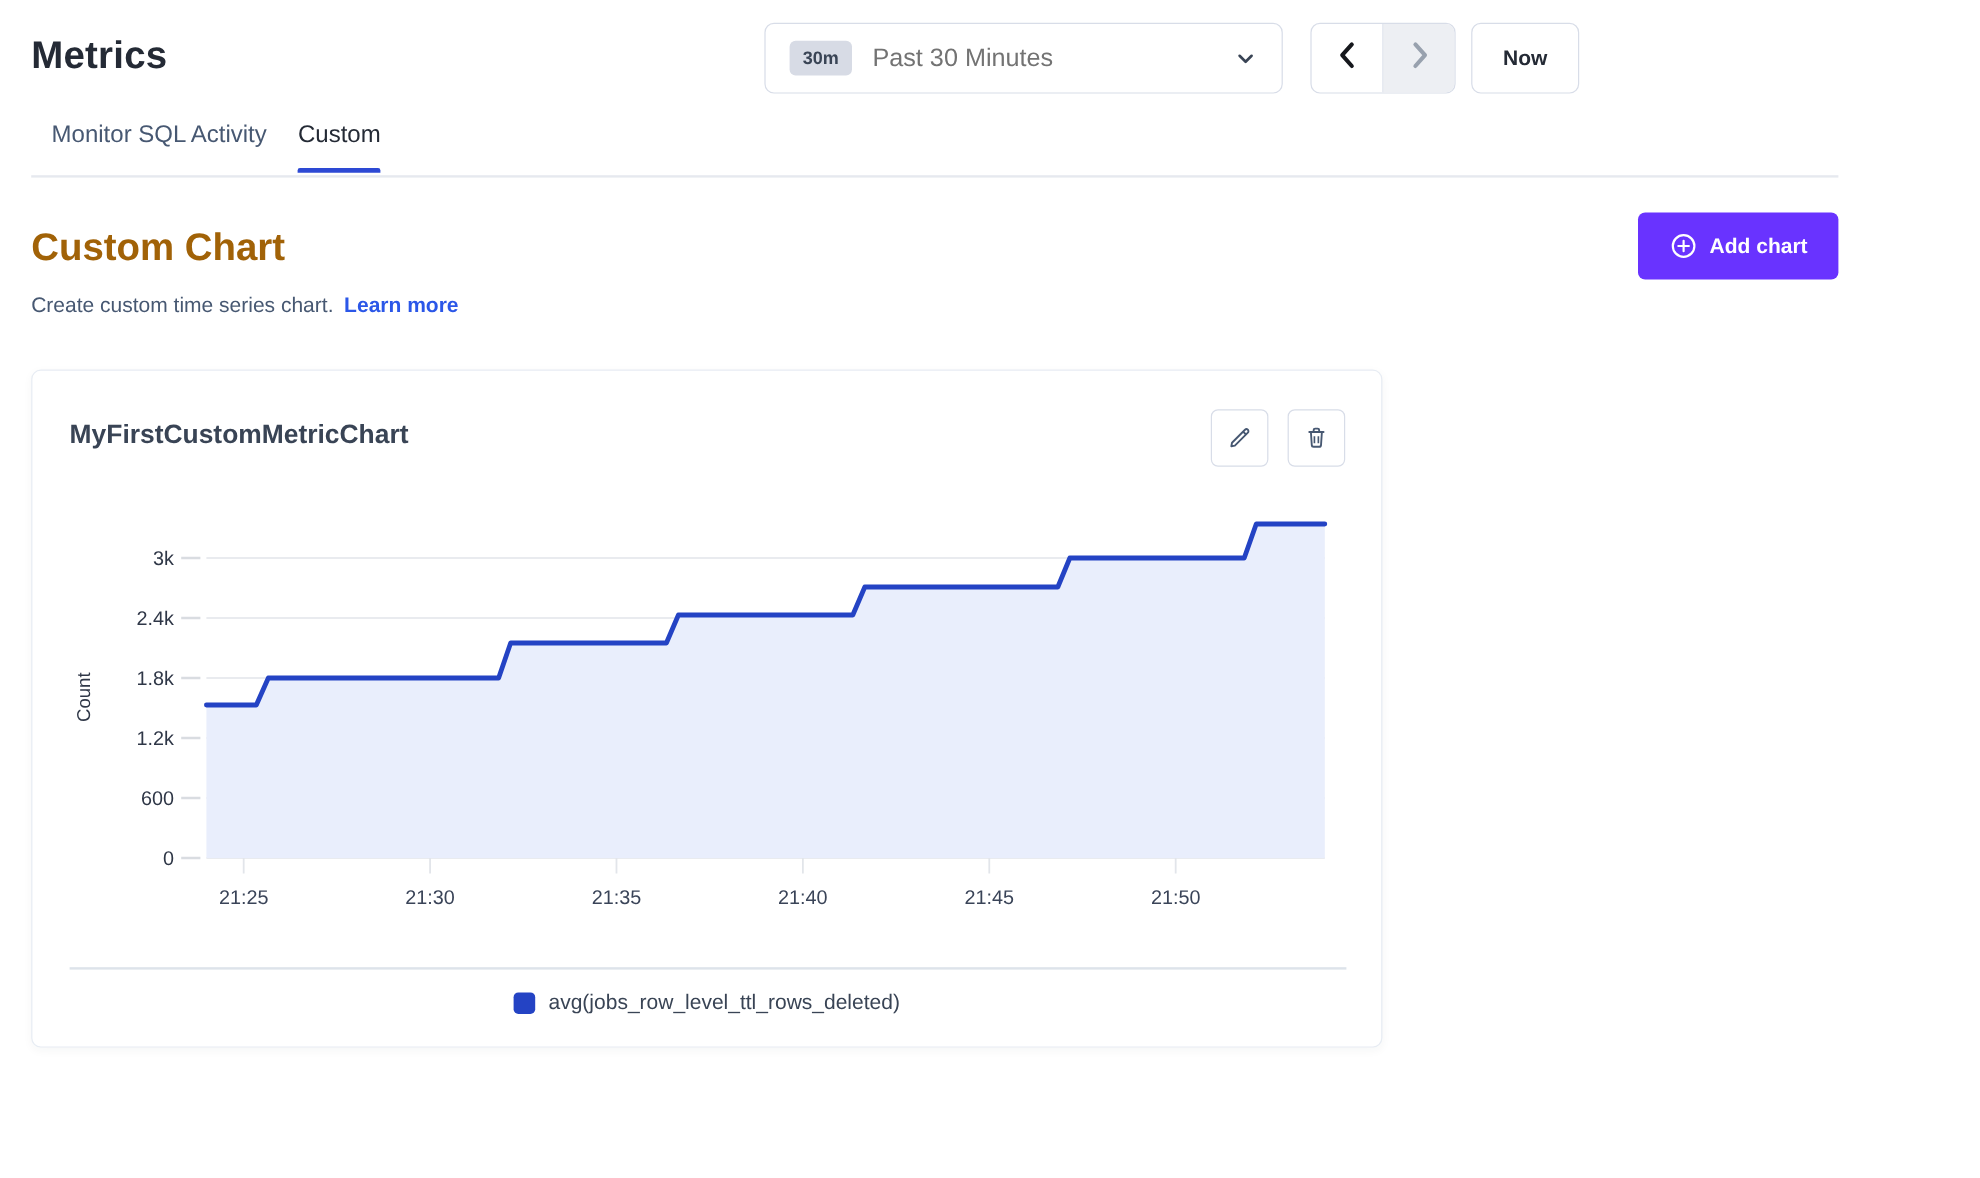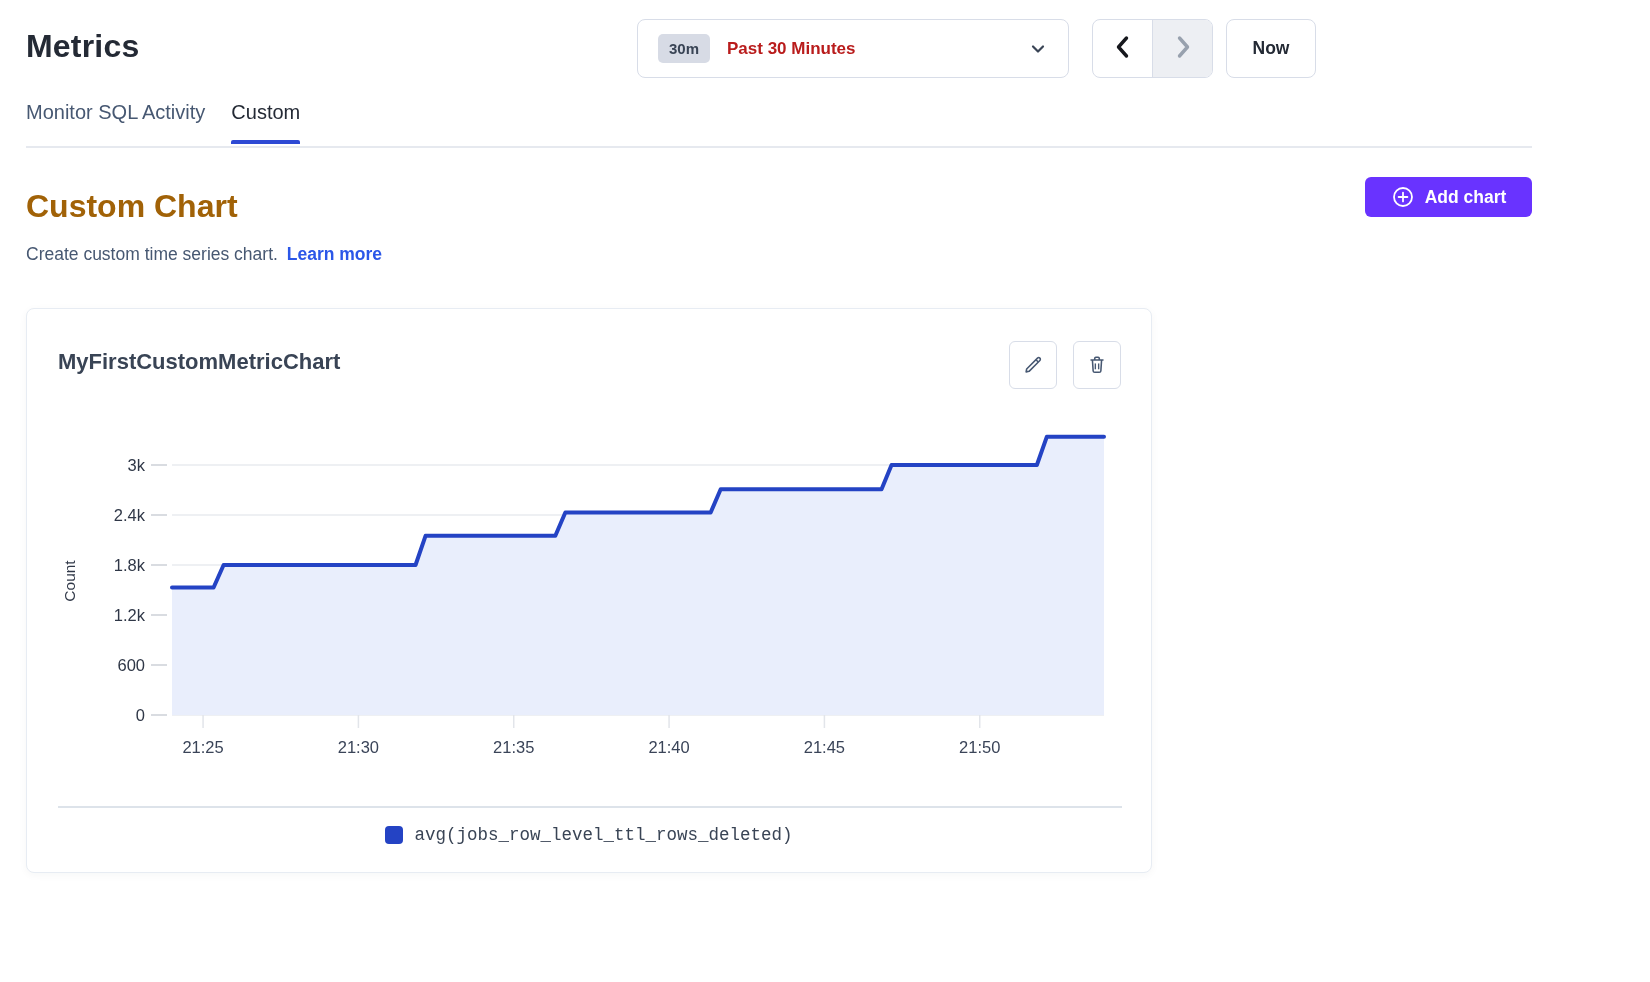--- a/index.html
+++ b/index.html
@@ -9,67 +9,67 @@
 
   
   #page-title { left:26px; top:28px; font-size:32px; font-weight:700; color:#242a35; letter-spacing:.2px; }
 
   
   .time-selector { left:637px; top:19px; width:432px; height:59px; background:#fff;
     border:1px solid #d8dde8; border-radius:8px; display:flex; align-items:center;
     padding:0 20px; cursor:pointer; }
   .range-badge { background:#d7dbe5; color:#394455; font-weight:700; font-size:15px;
     padding:6px 11px; border-radius:5px; margin-right:17px; }
-  .range-label { font-size:17px; font-weight:700; color:#b91c1c; }
+  .range-label { font-size:21px; font-weight:400; color:#737373; }
   .time-selector .chev { margin-left:auto; display:flex; }
 
   .arrow-group { left:1092px; top:19px; width:121px; height:59px; border:1px solid #d8dde8;
     border-radius:8px; display:flex; overflow:hidden; background:#fff; }
   .arrow-half { flex:1; display:flex; align-items:center; justify-content:center; cursor:pointer; }
   .arrow-half.prev { border-right:1px solid #d8dde8; }
   .arrow-half.next { background:#edeff3; cursor:default; }
 
   .now-button { left:1226px; top:19px; width:90px; height:59px; background:#fff;
     border:1px solid #d8dde8; border-radius:8px; display:flex; align-items:center;
     justify-content:center; font-size:17.5px; font-weight:600; color:#242a35; cursor:pointer; }
 
   
-  .tabs { left:26px; top:101px; display:flex; gap:26px;justify-content:space-between; }
+  .tabs { left:43px; top:101px; display:flex; gap:26px;justify-content:space-between; }
   .tab { font-size:20px; color:#475872; padding-bottom:20px; cursor:pointer; position:relative; }
   .tab.active { color:#242a35; font-weight:500; }
   .tab.active::after { content:""; position:absolute; left:0; right:0; bottom:0; height:4px;
     background:#2d49d4; border-radius:2px 2px 0 0; }
   .tabs-divider { left:26px; top:146px; width:1506px; height:2px; background:#e6e9ef; }
 
   
   #section-title { left:26px; top:188px; font-size:32px; font-weight:700; color:#a16207; }
   .section-subtitle { left:26px; top:244px; font-size:17.5px; color:#475872; }
   .learn-more { color:#2b57e8; font-weight:600; text-decoration:none; cursor:pointer; margin-left:4px; }
 
-  .add-chart-button { left:1365px; top:177px; width:167px; height:40px; background:#6933ff;
+  .add-chart-button { left:1365px; top:177px; width:167px; height:56px; background:#6933ff;
     border:none; border-radius:6px; display:flex; align-items:center; justify-content:center;
     gap:10px; color:#fff; font-size:17.5px; font-weight:600; cursor:pointer;
     font-family:"Liberation Sans", sans-serif; }
 
   
   .card { left:26px; top:308px; width:1126px; height:565px; background:#fff;
     border:1px solid #e7ecf3; border-radius:8px; box-shadow:0 2px 8px rgba(36,42,53,.04); }
   .card-title { left:31px; top:40px; font-size:22px; font-weight:600; color:#394455; }
   .icon-button { top:32px; width:48px; height:48px; background:#fff; border:1px solid #d8dde8;
     border-radius:6px; display:flex; align-items:center; justify-content:center; cursor:pointer; }
   #edit-chart-button { left:982px; }
   #delete-chart-button { left:1046px; }
 
   #metric-chart-svg { left:20px; top:100px; }
 
   .card-divider { left:31px; top:497px; width:1064px; height:1.5px; background:#dde3ea; }
   .legend { left:0; right:0; top:516px; display:flex; justify-content:center; align-items:center;
     gap:11px; cursor:pointer; }
   .legend-swatch { width:18px; height:18px; border-radius:4px; }
-  .legend-label { font-size:17.5px; color:#394455;font-family:Liberation Mono, monospace; }
+  .legend-label { font-size:17.5px; color:#394455; }
 </style>
 </head>
 <body>
 
 <h1 id="page-title" class="abs">Metrics</h1>
 
 <div class="time-selector abs">
   <span class="range-badge">30m</span>
   <span class="range-label">Past 30 Minutes</span>
   <span class="chev">

